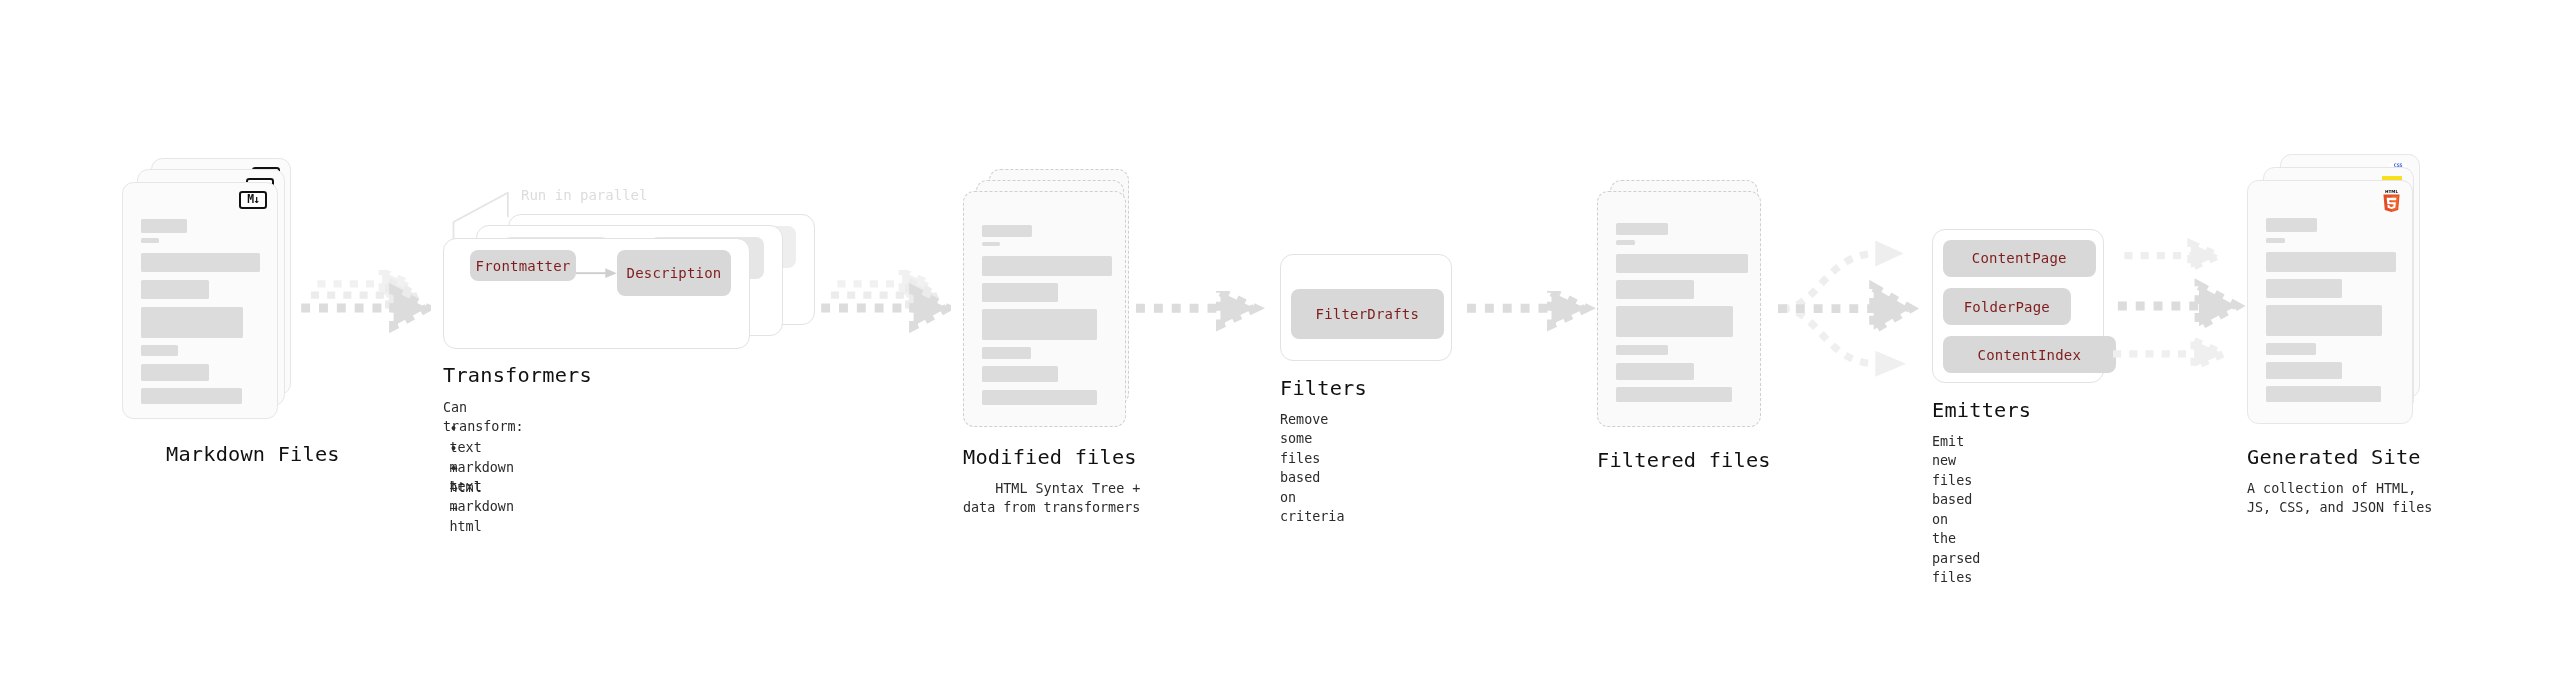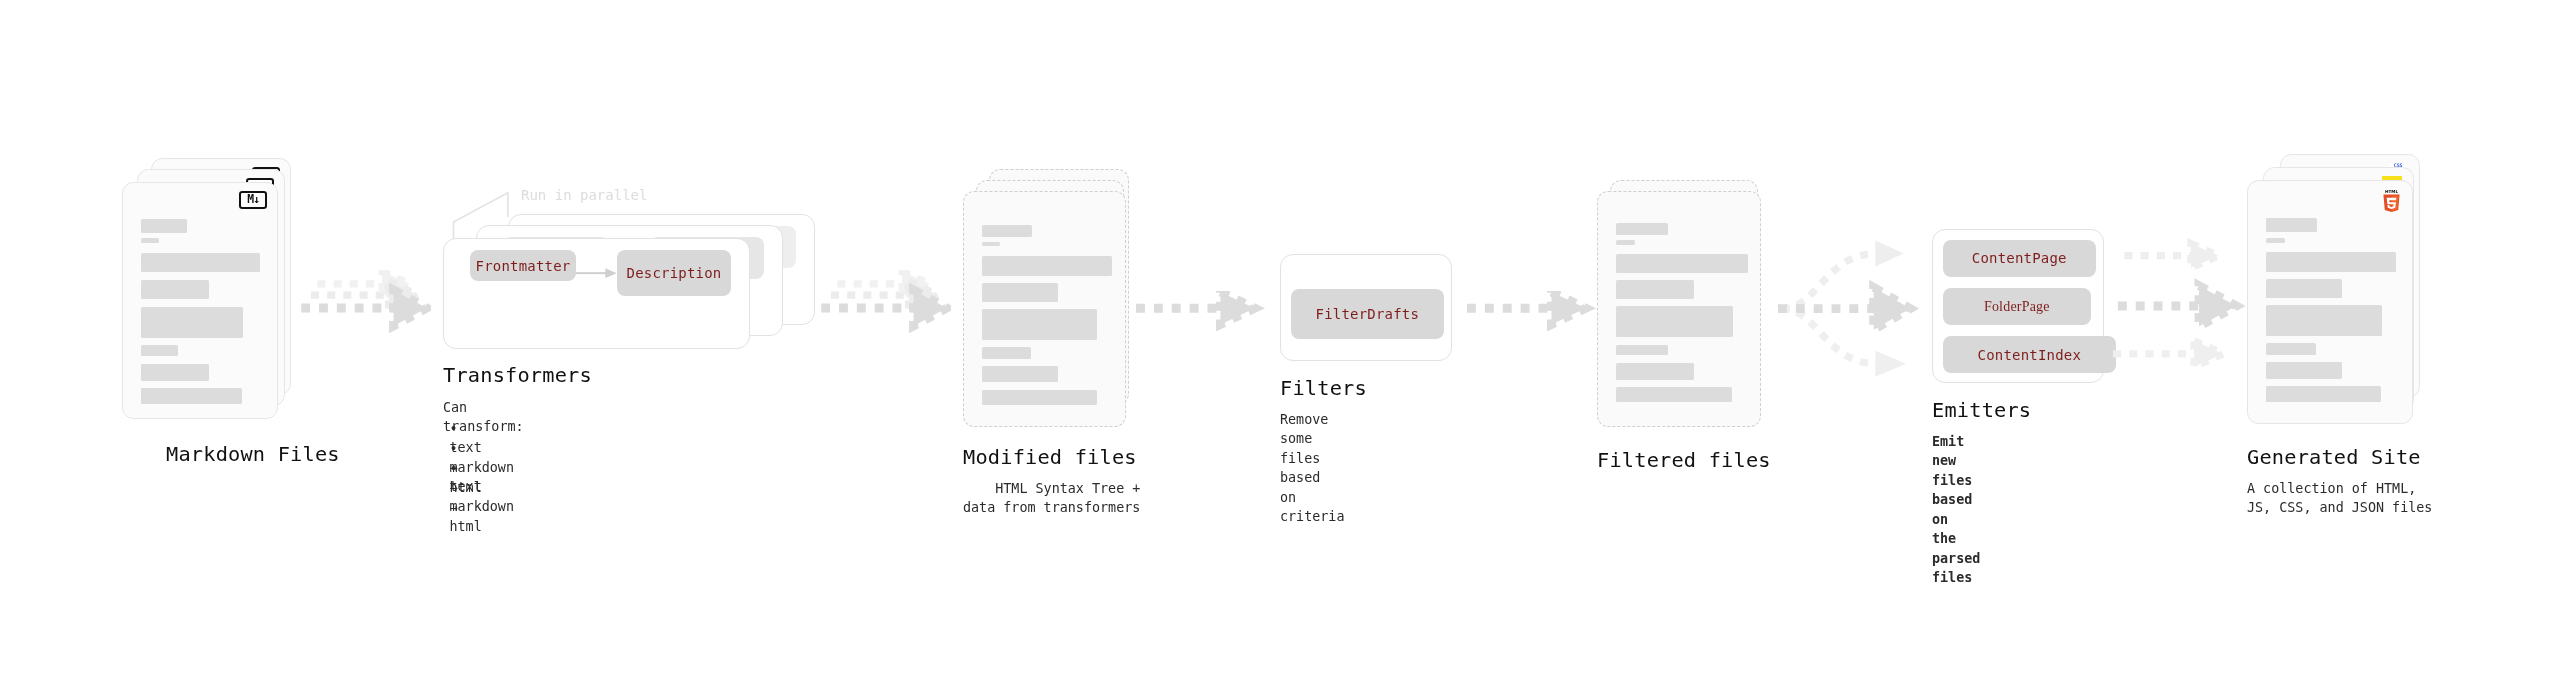--- a/index.html
+++ b/index.html
@@ -296,25 +296,25 @@
       <g stroke="#dcdcdc" stroke-width="11" stroke-dasharray="11 11" fill="#dcdcdc">
         <line x1="0" y1="92" x2="125" y2="92"></line>
         <polygon points="118,66 163,92 118,118"></polygon>
       </g>
     </svg>
   </div>
 
   <div class="node" style="left:1932px; top:229px;">
     <div class="groupbox" style="left:0px; top:0px; width:172px; height:154px;">
       <div class="chip" style="left:9.8px; top:9.8px; width:153px; height:37px;">ContentPage</div>
-      <div class="chip" style="left:9.8px; top:58px; width:148px; height:37px;font-family:Liberation Serif, serif;">FolderPage</div>
+      <div class="chip" style="left:9.8px; top:58px; width:128px; height:37px;">FolderPage</div>
       <div class="chip" style="left:9.8px; top:106px; width:173px; height:37px;">ContentIndex</div>
     </div>
     <div class="title" style="left:0px; top:169px;">Emitters</div>
-    <div class="sub" style="left:0px; top:203px;font-weight:bold;">Emit new files based on
+    <div class="sub" style="left:0px; top:203px;">Emit new files based on
 the parsed files</div>
   </div>
 
   <div class="conn" style="left:2113px; top:237px;">
     <svg width="142" height="146" viewBox="0 0 175 180">
       <g stroke="#eeeeee" stroke-width="9" stroke-dasharray="10 10" fill="#eeeeee">
         <line x1="14" y1="23" x2="100" y2="23"></line>
         <polygon points="96,8 130,23 96,38"></polygon>
       </g>
       <g stroke="#dcdcdc" stroke-width="11" stroke-dasharray="11 11" fill="#dcdcdc">

